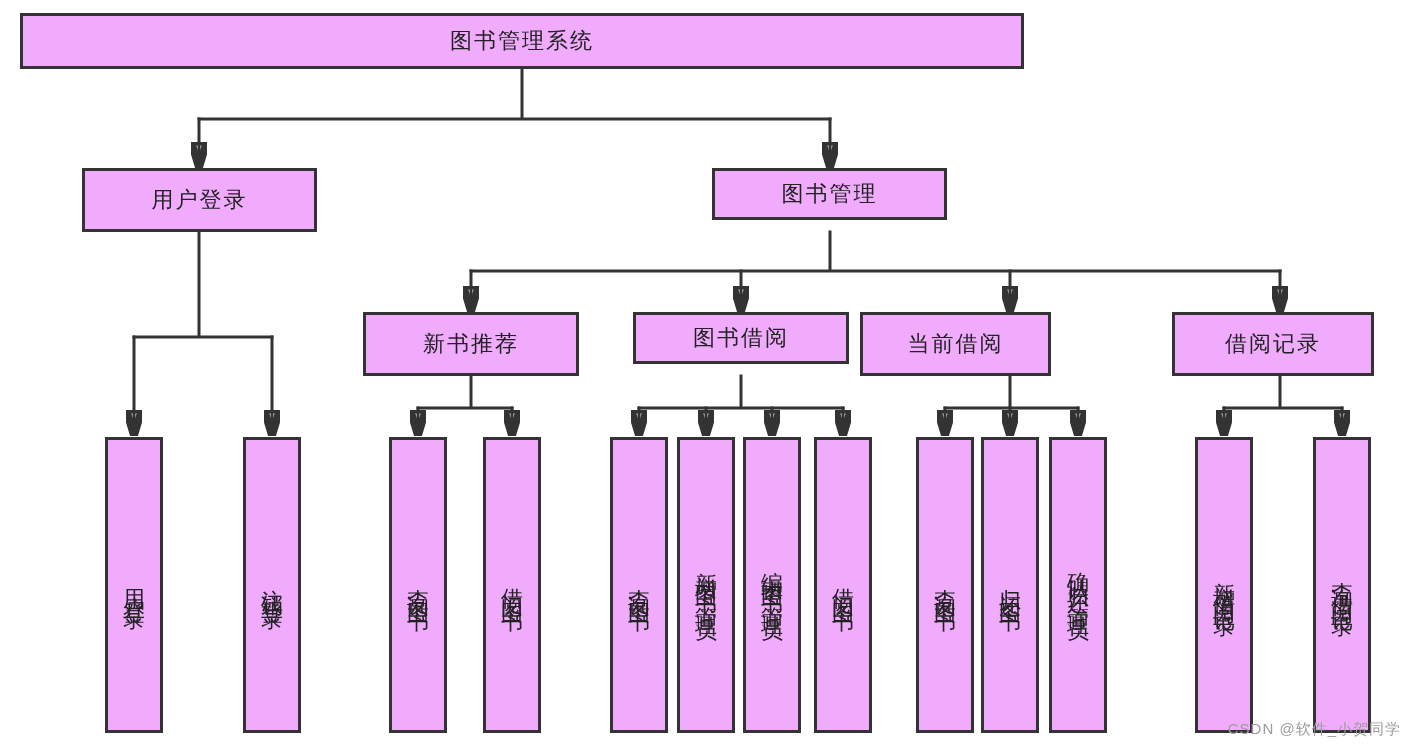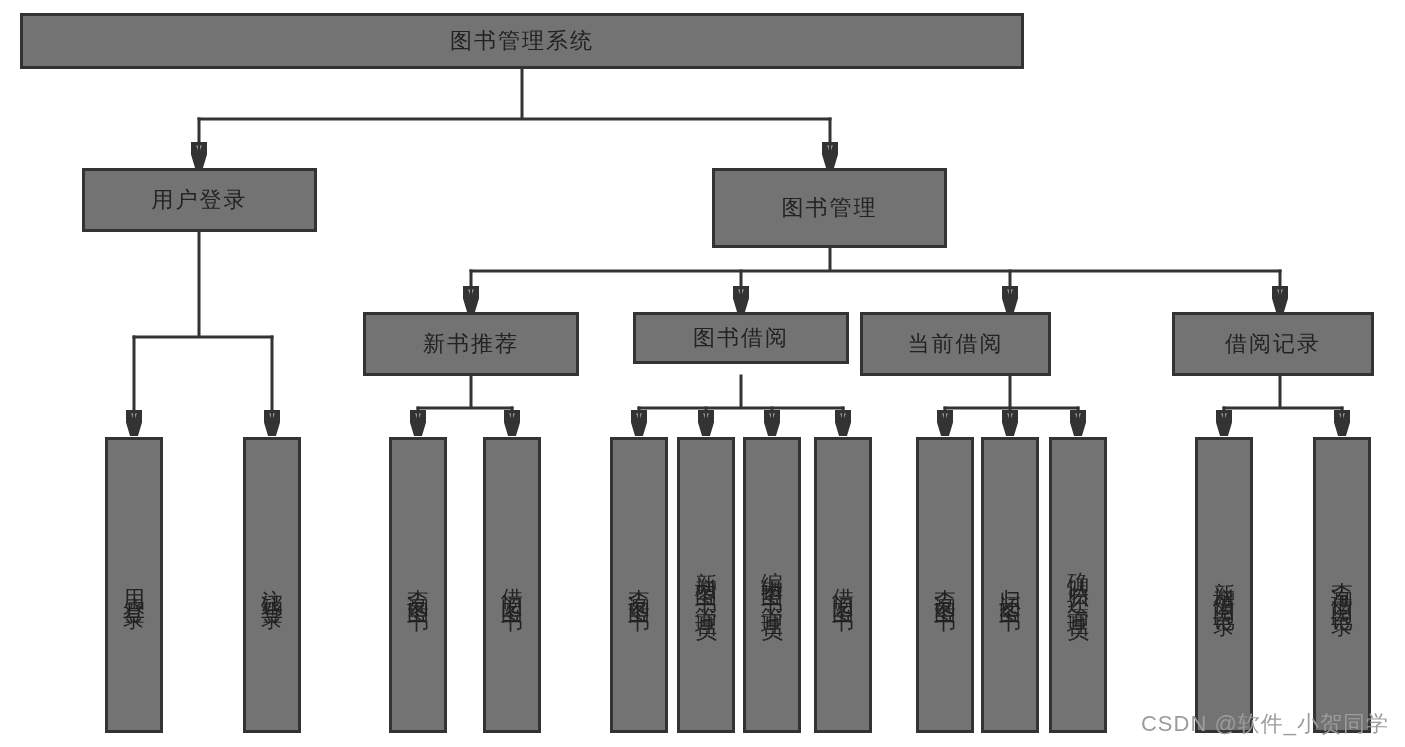--- a/index.html
+++ b/index.html
@@ -15,42 +15,42 @@
   .wires {
     position: absolute;
     left: 0; top: 0;
     width: 1405px; height: 747px;
   }
   .wires path { stroke: #333333; stroke-width: 3; fill: none; stroke-linecap: square; }
   .node {
     position: absolute;
     box-sizing: border-box;
     border: 3px solid #333333;
-    background: #737373;
+    background: #f0abfc;
     display: flex;
     align-items: center;
     justify-content: center;
   }
   .hbox .label {
     font-size: 22px;
     letter-spacing: 2px;
     white-space: nowrap;
   }
   .vbox .label {
     writing-mode: vertical-lr;
     text-orientation: mixed;
     font-size: 22px;
     letter-spacing: 7px;
     line-height: 1;
   }
   .watermark {
     position: absolute;
-    right: 16px;
+    right: 4px;
     bottom: 8px;
-    font-size: 22px;
+    font-size: 15px;
     color: #9c9c9c;
     letter-spacing: 1px;
     z-index: 10;
     white-space: nowrap;
   }
 </style>
 </head>
 <body>
 
 <div class="canvas">
@@ -98,21 +98,21 @@
     <path d="M1342,408 V433" marker-end="url(#arrow)"></path>
   </svg>
 
   <div class="node hbox" style="left:20px; top:13px; width:1004px; height:56px;">
     <span class="label">图书管理系统</span>
   </div>
 
   <div class="node hbox" style="left:82px; top:168px; width:235px; height:64px;">
     <span class="label">用户登录</span>
   </div>
-  <div class="node hbox" style="left:712px; top:168px; width:235px; height:80px;">
+  <div class="node hbox" style="left:712px; top:168px; width:235px; height:52px;">
     <span class="label">图书管理</span>
   </div>
 
   <div class="node hbox" style="left:363px; top:312px; width:216px; height:64px;">
     <span class="label">新书推荐</span>
   </div>
   <div class="node hbox" style="left:633px; top:312px; width:216px; height:52px;">
     <span class="label">图书借阅</span>
   </div>
   <div class="node hbox" style="left:860px; top:312px; width:191px; height:64px;">

